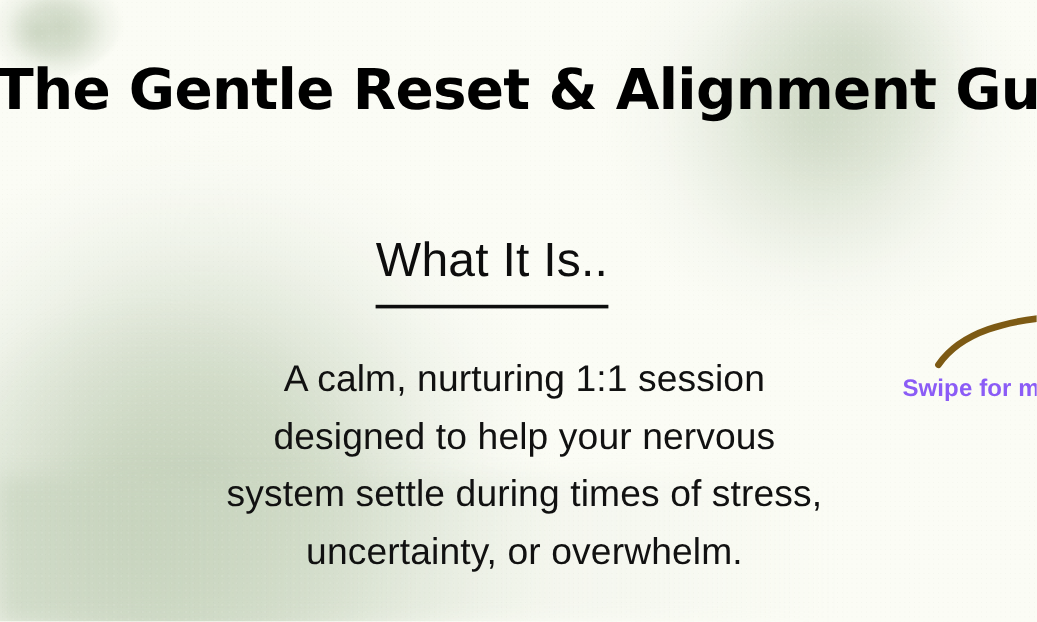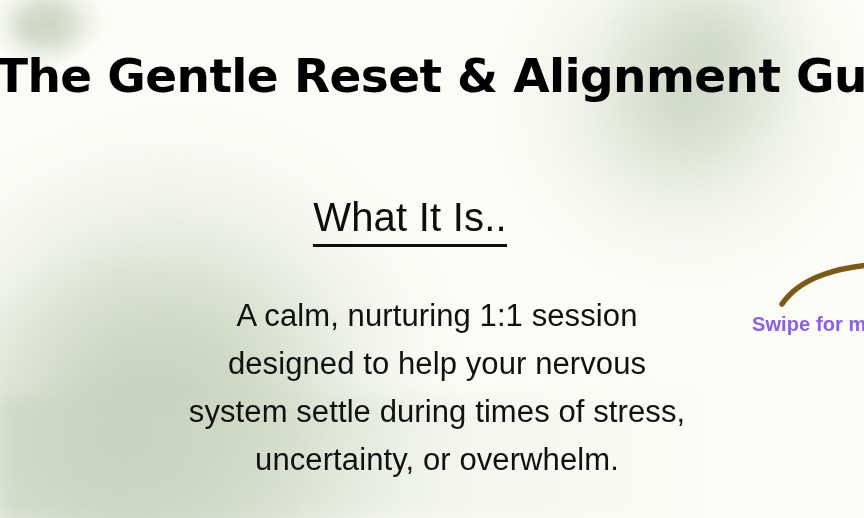--- a/index.html
+++ b/index.html
@@ -173,21 +173,21 @@
   #what-it-is {
     display: inline-block;
     margin: 0;
     font-family: "Liberation Sans", sans-serif;
     font-size: 40px;
     font-weight: 400;
     color: #0d0d0d;
     line-height: 50px;
     letter-spacing: 0.2px;
     border-bottom: 3px solid #0d0d0d;
-    padding-bottom: 2px;
+    padding-bottom: 12px;
   }
 
   
   #body-copy {
     position: absolute;
     left: 0;
     top: 292px;
     width: 874px;
     margin: 0;
     text-align: center;

